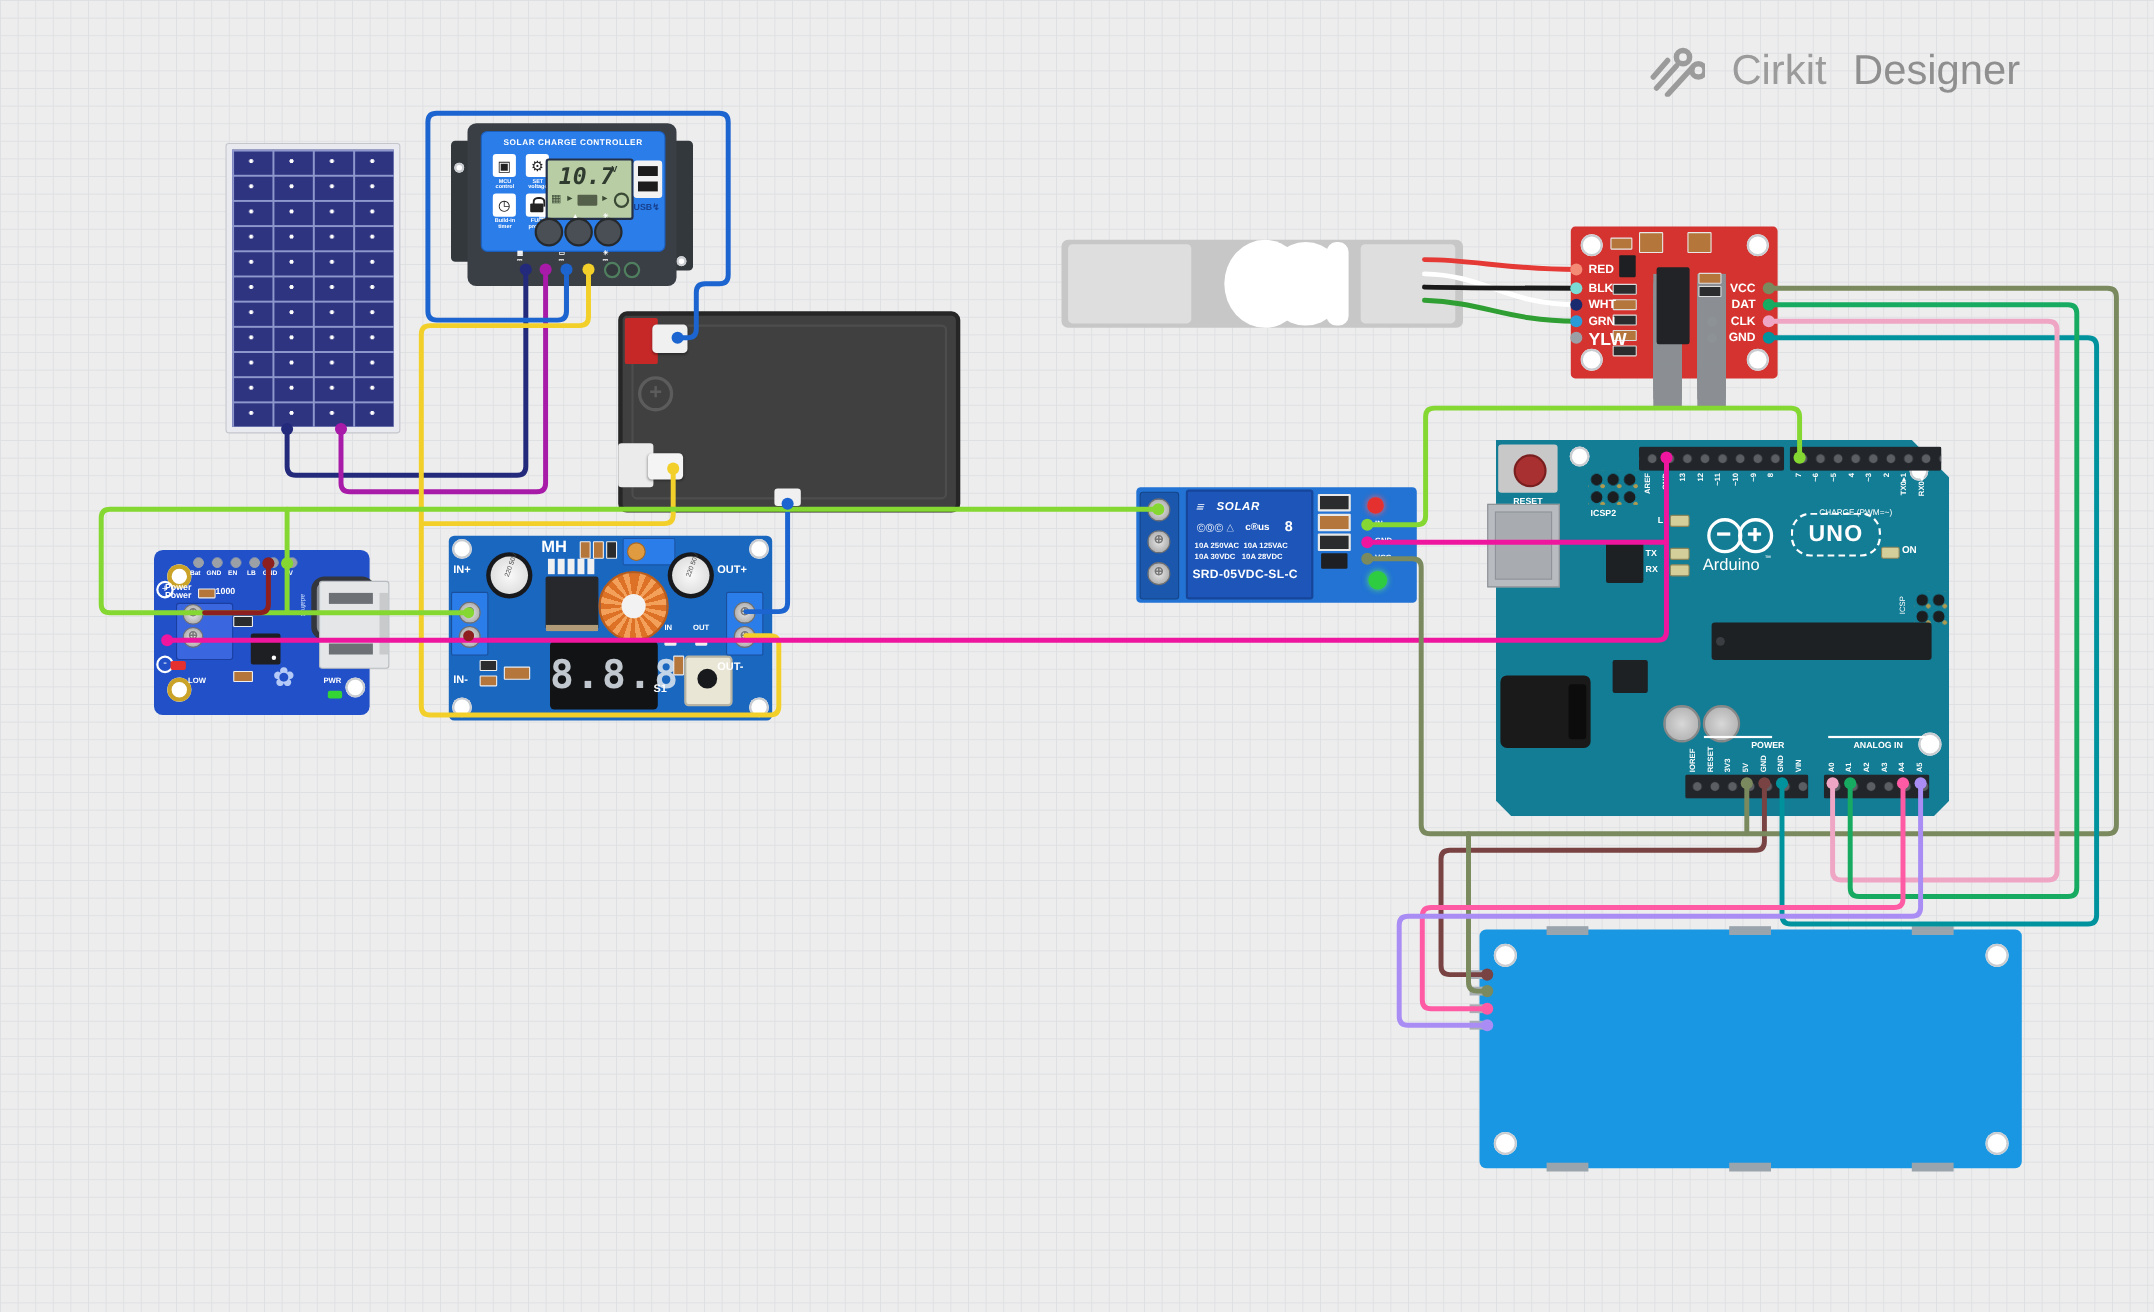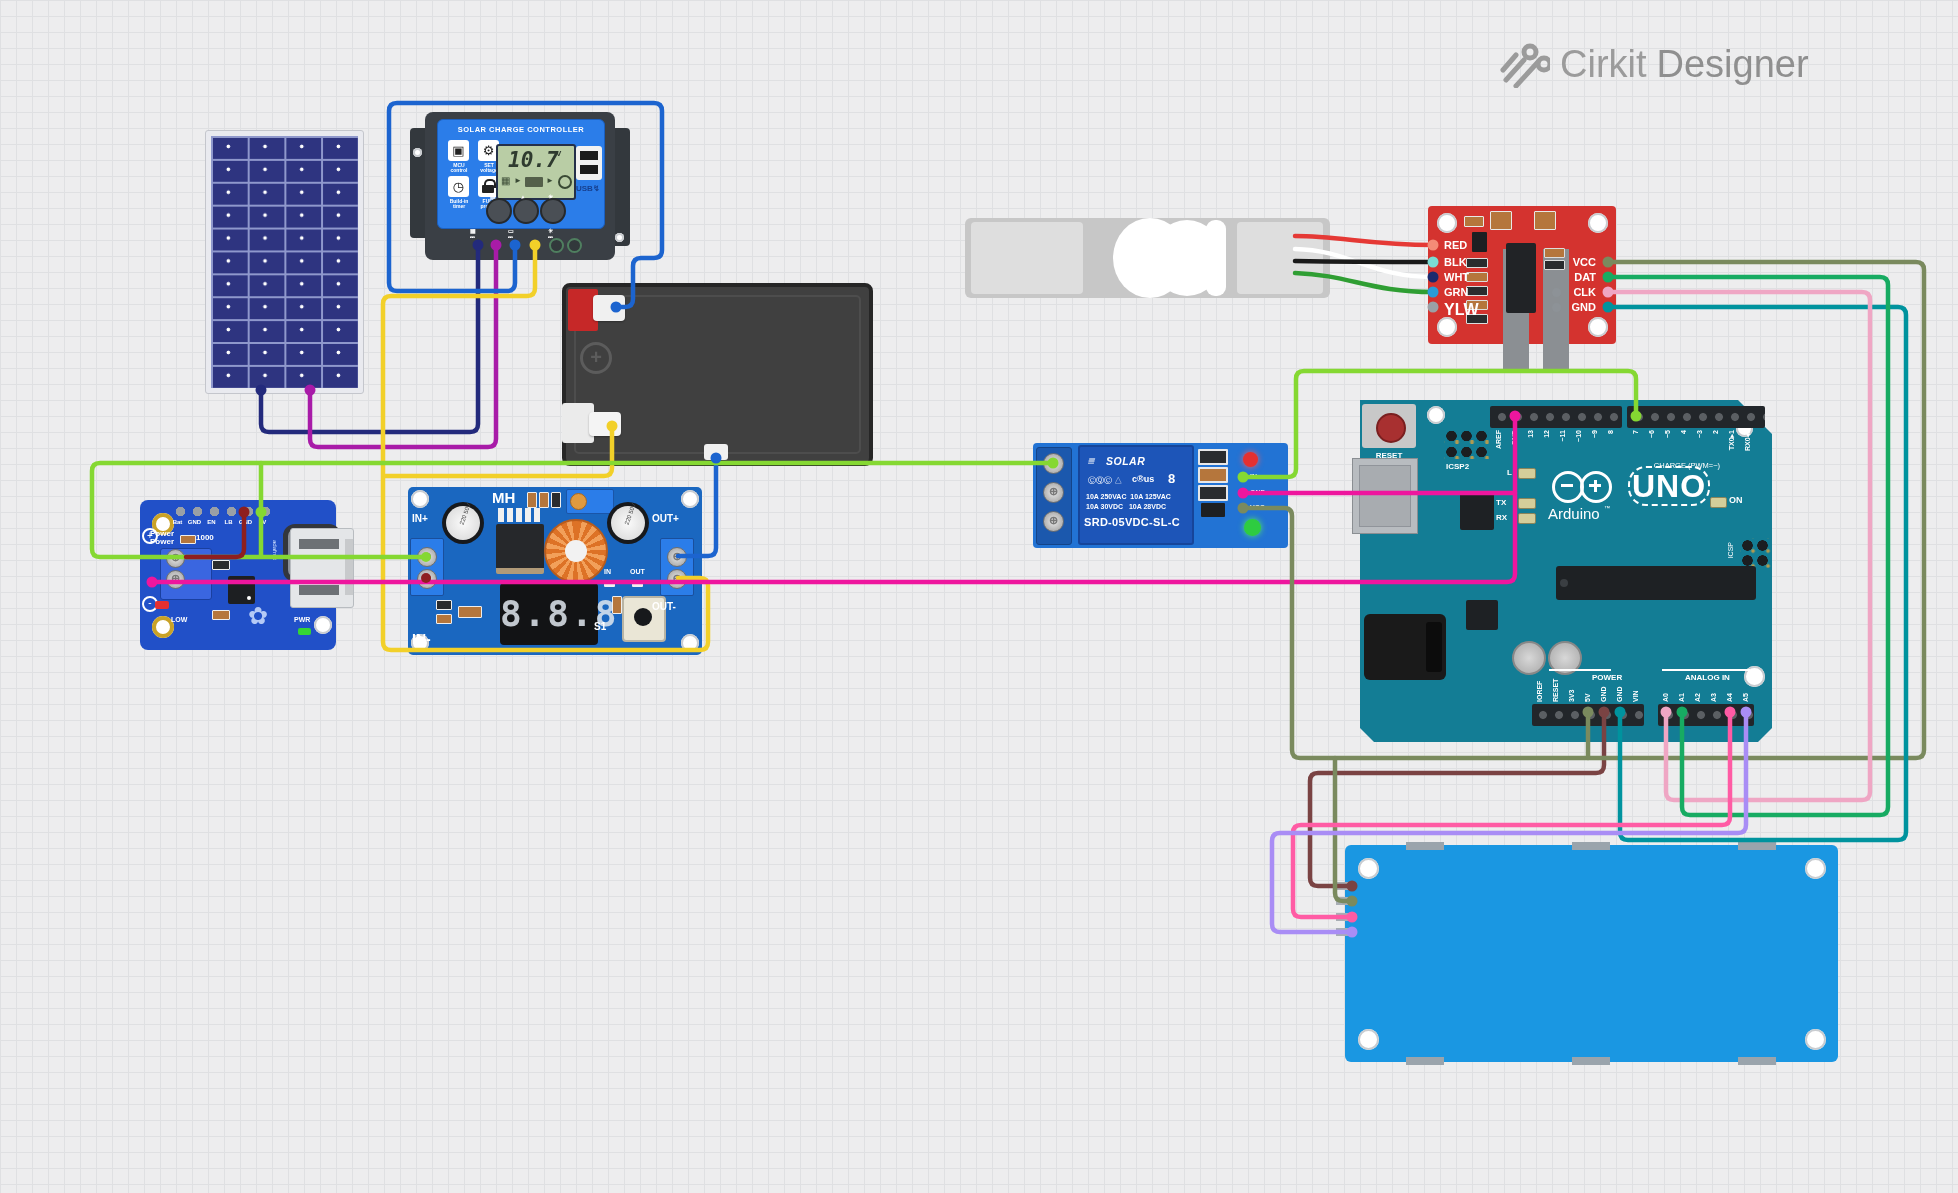--- a/index.html
+++ b/index.html
@@ -22,21 +22,21 @@
   .led{position:absolute;border-radius:2px}
   .cap{position:absolute;border-radius:50%}
   .smd{position:absolute;border-radius:1px}
   svg.wires{position:absolute;left:0;top:0;pointer-events:none}
 </style>
 </head>
 <body>
 
 <div class="stage">
 
-  <div class="a" style="left:1500px;top:36px;display:flex;align-items:center;gap:10px">
+  <div class="a" style="left:1500px;top:36px;display:flex;align-items:center;gap:24px">
     <span>
       <svg width="50" height="52">
         <g stroke="#9b9b9b" stroke-width="5" stroke-linecap="round" fill="none">
           <line x1="6" y1="44" x2="24" y2="24"></line>
             <line x1="16" y1="50" x2="38" y2="26"></line>
             <line x1="3" y1="34" x2="16" y2="19"></line>
           <circle cx="30" cy="16" r="6"></circle>
             <circle cx="44" cy="28" r="6"></circle>
         </g>
       </svg>
@@ -219,21 +219,21 @@
   <div class="smd" style="left:632px;top:580px;width:11px;height:7px;background:#efefef"></div>
   <div class="smd" style="left:612px;top:596px;width:8px;height:16px;background:#b5763c;border:1px solid #eee"></div>
   <div class="a" style="left:622px;top:596px;width:40px;height:42px;background:#eae6d6;border:2px solid #b8b4a4;border-radius:4px">
     <div class="a" style="left:10px;top:10px;width:18px;height:18px;border-radius:50%;background:#17191c"></div>
   </div>
   <div class="wt" style="left:594px;top:622px;font-size:10px">S1</div>
   <div class="smd" style="left:436px;top:600px;width:14px;height:8px;background:#2a2c2e;border:1px solid #eee"></div>
   <div class="smd" style="left:436px;top:614px;width:14px;height:8px;background:#b5763c;border:1px solid #eee"></div>
   <div class="smd" style="left:458px;top:606px;width:22px;height:10px;background:#b5763c;border:1px solid #eee"></div>
   <div class="wt" style="left:412px;top:514px;font-size:10px">IN+</div>
-  <div class="wt" style="left:412px;top:632px;font-size:14px">IN-</div>
+  <div class="wt" style="left:412px;top:614px;font-size:10px">IN-</div>
   <div class="wt" style="left:652px;top:514px;font-size:10px">OUT+</div>
   <div class="wt" style="left:652px;top:602px;font-size:10px">OUT-</div>
   <div class="a" style="left:410px;top:538px;width:32px;height:56px;background:#2b7de9;border:1px solid #1a4f9c;border-radius:2px"></div>
   <div class="screw" style="left:417px;top:547px;width:18px;height:18px;line-height:16px">⊕</div>
   <div class="screw" style="left:417px;top:569px;width:18px;height:18px;line-height:16px">⊕</div>
   <div class="a" style="left:660px;top:538px;width:32px;height:56px;background:#2b7de9;border:1px solid #1a4f9c;border-radius:2px"></div>
   <div class="screw" style="left:667px;top:547px;width:18px;height:18px;line-height:16px">⊕</div>
   <div class="screw" style="left:667px;top:569px;width:18px;height:18px;line-height:16px">⊕</div>
 
   <div class="a" style="left:140px;top:500px;width:196px;height:150px;background:#2150c8;border-radius:8px"></div>
@@ -323,21 +323,21 @@
   <div class="a" style="left:1552px;top:471px;width:26px;height:26px;border:3.5px solid #fff;border-radius:50%">
     <div class="a" style="left:6px;top:10px;width:12px;height:3px;background:#fff"></div>
   </div>
   <div class="a" style="left:1580px;top:471px;width:26px;height:26px;border:3.5px solid #fff;border-radius:50%">
     <div class="a" style="left:6px;top:10px;width:12px;height:3px;background:#fff"></div>
     <div class="a" style="left:10.5px;top:5.5px;width:3px;height:12px;background:#fff"></div>
   </div>
   <div class="wt" style="left:1548px;top:506px;font-size:15px;font-weight:400">Arduino</div>
   <div class="wt" style="left:1604px;top:505px;font-size:6px;font-weight:400">™</div>
   <div class="a" style="left:1628px;top:466px;width:78px;height:36px;border:2px dashed #fff;border-radius:18px;text-align:center">
-    <span style="color:#fff;font-weight:700;font-size:32px;line-height:36px;letter-spacing:1px">UNO</span>
+    <span style="color:#fff;font-weight:700;font-size:21px;line-height:36px;letter-spacing:1px">UNO</span>
   </div>
   <div class="led" style="left:1710px;top:497px;width:15px;height:9px;background:#d4ce9a;border:1px solid #8a855a"></div>
   <div class="wt" style="left:1729px;top:496px;font-size:9px">ON</div>
   <div class="a" style="left:1740px;top:538px;width:31px;height:30px;
        background-image:radial-gradient(circle,#1b1e21 5px,transparent 5.5px),radial-gradient(circle,#b09a50 1.8px,transparent 2.2px);
        background-size:15px 15px,15px 15px;background-position:0 0,5.5px 5.5px"></div>
   <div class="a" style="left:1727px;top:542px;font-size:7px;color:#fff;writing-mode:vertical-rl;transform:rotate(180deg)">ICSP</div>
   <div class="a" style="left:1556px;top:566px;width:200px;height:34px;background:#1e2124;border-radius:3px">
     <div class="a" style="left:4px;top:13px;width:8px;height:8px;border-radius:50%;background:#3a3e42"></div>
   </div>

